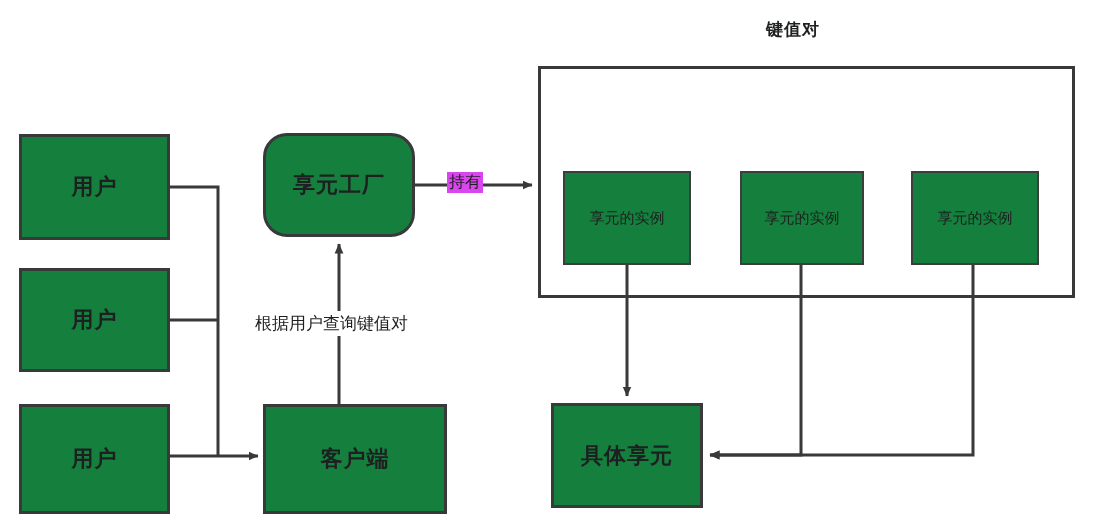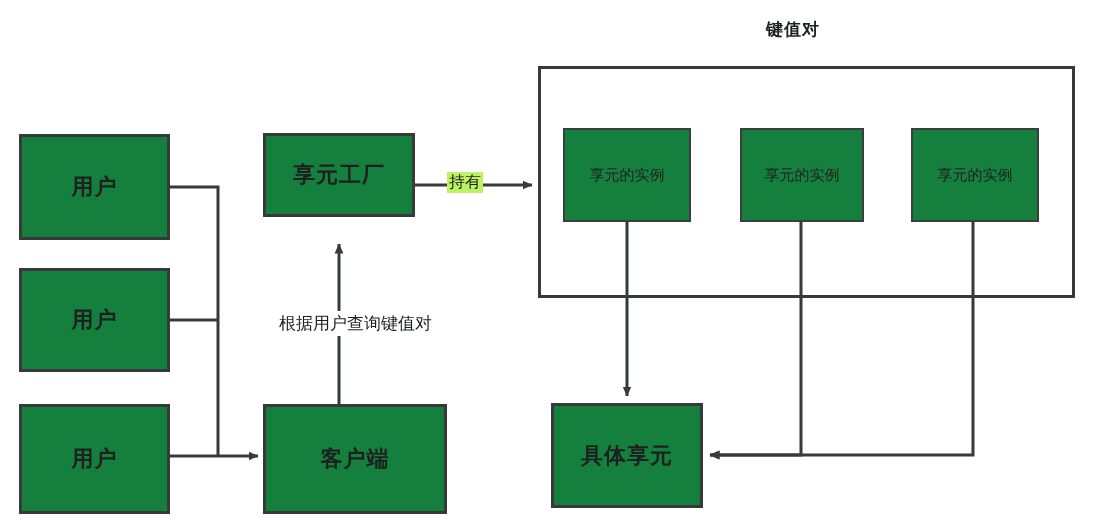--- a/index.html
+++ b/index.html
@@ -39,20 +39,21 @@
   .node.bold {
     font-weight: bold;
     font-size: 22px;
     letter-spacing: 1px;
   }
   .node.plain {
     font-weight: normal;
     font-size: 15px;
     border-width: 2px;
     border-color: #3b3d3f;
+    margin-top: 43px;
   }
   .group-box {
     position: absolute;
     box-sizing: border-box;
     border: 3px solid #37393b;
     background: transparent;
     z-index: 1;
   }
   .caption {
     position: absolute;
@@ -67,21 +68,21 @@
   }
   .caption.edge-label {
     font-weight: normal;
     font-size: 17px;
     background: #ffffff;
     padding: 1px 3px;
   }
   .caption.edge-label-sm {
     font-weight: normal;
     font-size: 16px;
-    background: #bef264;
+    background: #d946ef;
     padding: 0 2px;
   }
 </style>
 </head>
 <body>
 
 <div id="canvas">
 
   <svg id="wires" viewBox="0 0 1101 525" xmlns="http://www.w3.org/2000/svg">
     <defs>
@@ -116,29 +117,29 @@
   </div>
 
   <div class="node bold" style="left:19px; top:268px; width:151px; height:104px;">
     <span>用户</span>
   </div>
 
   <div class="node bold" style="left:19px; top:404px; width:151px; height:110px;">
     <span>用户</span>
   </div>
 
-  <div class="node bold" style="left:263px; top:133px; width:152px; height:84px;">
+  <div class="node bold" style="left:263px; top:133px; width:152px; height:104px;border-radius:24px;">
     <span>享元工厂</span>
   </div>
 
   <div class="node bold" style="left:263px; top:404px; width:184px; height:110px;">
     <span>客户端</span>
   </div>
 
-  <div class="caption edge-label" style="left:252px; top:311px;margin-left:24px;">根据用户查询键值对</div>
+  <div class="caption edge-label" style="left:252px; top:311px;">根据用户查询键值对</div>
 
   <div class="caption edge-label-sm" style="left:447px; top:172px;">持有</div>
 
   <div class="node plain" style="left:563px; top:128px; width:128px; height:94px;">
     <span>享元的实例</span>
   </div>
 
   <div class="node plain" style="left:740px; top:128px; width:124px; height:94px;">
     <span>享元的实例</span>
   </div>

